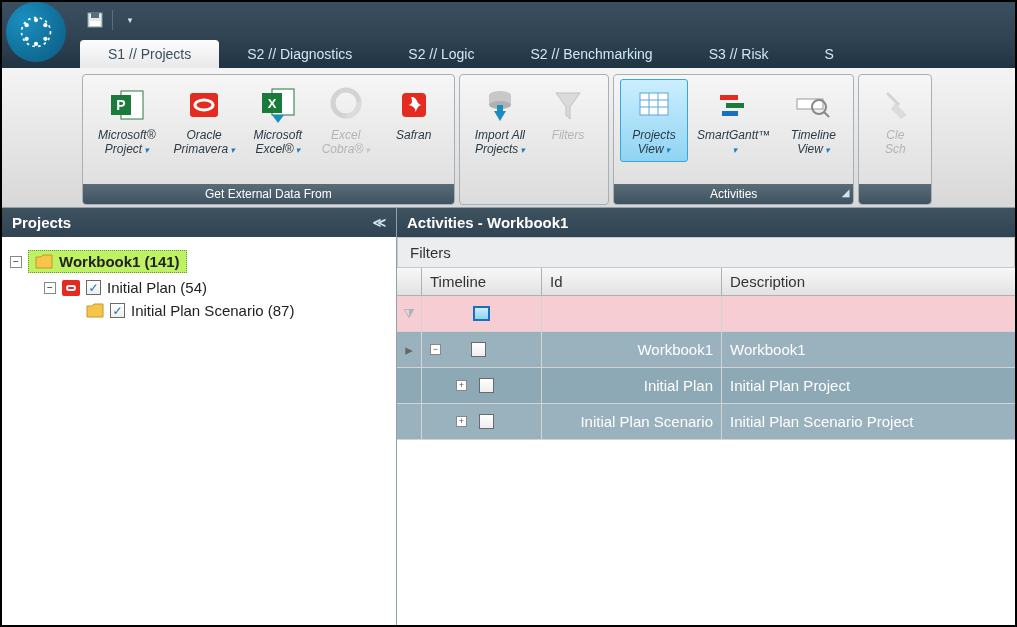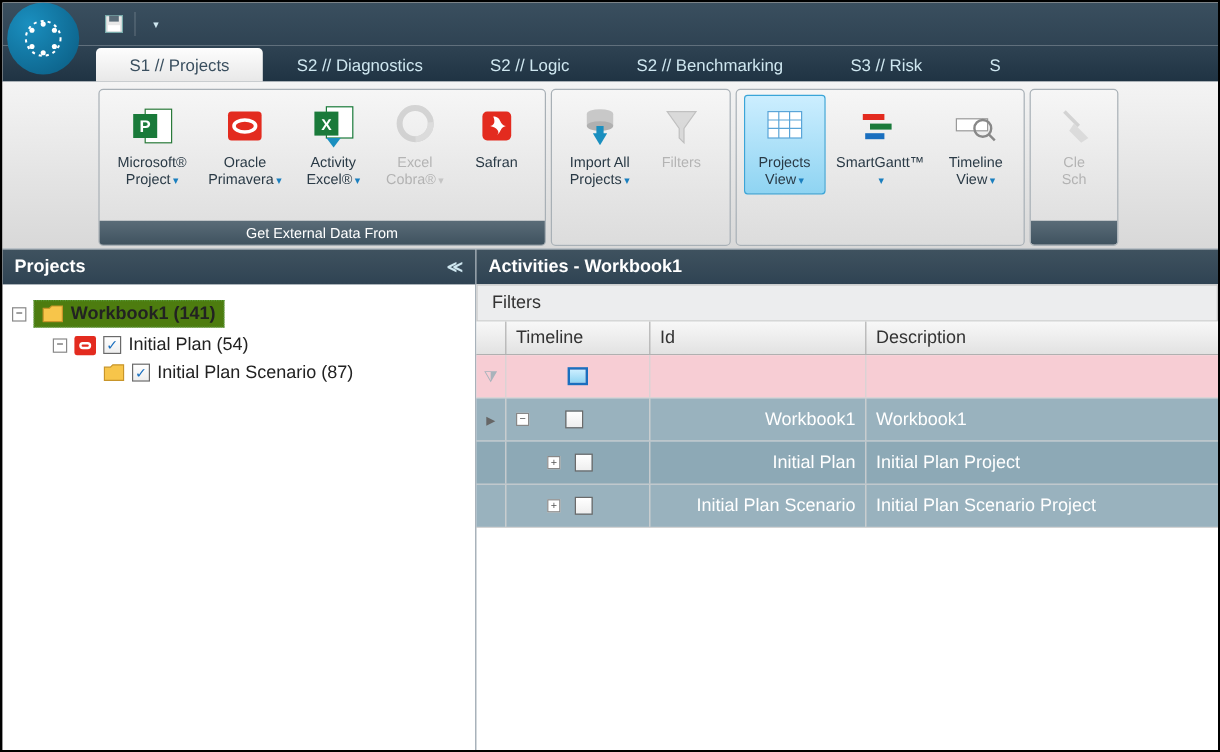--- a/index.html
+++ b/index.html
@@ -21,21 +21,21 @@
 
 .ribbon { height: 140px; background: linear-gradient(to bottom, #f4f4f4, #d8d8d8); display: flex; border-bottom: 1px solid #93a0aa; padding: 4px 0 0 78px; }
 .ribbon-group { border: 1px solid #a8b0b6; border-radius: 4px; margin: 2px; display: flex; flex-direction: column; background: linear-gradient(to bottom, #f6f6f6, #dcdcdc); }
 .ribbon-group-items { flex: 1; display: flex; align-items: flex-start; padding: 4px 6px; }
 .ribbon-group-label { background: linear-gradient(to bottom, #5a6c78, #3f525f); color: #fff; font-size: 12px; text-align: center; padding: 3px 0; border-radius: 0 0 3px 3px; position: relative; }
 .ribbon-group-launcher { position: absolute; right: 4px; top: 3px; font-size: 10px; color: #cfe7f0; }
 .ribbon-btn { display: flex; flex-direction: column; align-items: center; justify-content: flex-start; padding: 4px 8px; min-width: 68px; cursor: pointer; border-radius: 3px; border: 1px solid transparent; }
 .ribbon-btn.active { background: linear-gradient(to bottom, #cceeff, #8fd4f2); border: 1px solid #3aa5d8; }
 .ribbon-btn.disabled { opacity: 0.55; }
 .ribbon-btn-icon { width: 42px; height: 42px; display: flex; align-items: center; justify-content: center; }
-.ribbon-btn-label { font-size: 12px; color: #2a3a46; text-align: center; line-height: 1.2; margin-top: 2px; }
+.ribbon-btn-label { font-size: 12px; color: #2a3a46; text-align: center; line-height: 1.2; margin-top: 2px; font-style: italic; }
 .ribbon-btn.disabled .ribbon-btn-label { color: #888; }
 .drop-arrow { font-size: 9px; color: #1a7fbf; margin-left: 2px; }
 
 
 .body-split { display: flex; height: calc(627px - 36px - 30px - 140px - 4px); }
 .panel-left { width: 395px; border-right: 1px solid #93a0aa; display: flex; flex-direction: column; }
 .panel-right { flex: 1; display: flex; flex-direction: column; }
 
 .panel-header { background: linear-gradient(to bottom, #3f525f, #2f4353); color: #fff; font-size: 15px; font-weight: bold; padding: 6px 10px; display: flex; align-items: center; justify-content: space-between; }
 .collapse-icon { font-size: 13px; color: #cfe7f0; cursor: pointer; }
@@ -140,21 +140,21 @@
       </div>
       <div class="ribbon-btn">
         <div class="ribbon-btn-icon">
           <svg width="40" height="40" viewBox="0 0 40 40">
               <rect x="14" y="4" width="22" height="26" fill="#fff" stroke="#1a7a3a"></rect>
               <rect x="4" y="8" width="20" height="20" fill="#1a7a3a"></rect>
               <text x="14" y="23" font-size="13" fill="#fff" text-anchor="middle" font-weight="bold">X</text>
               <path d="M14 30 L20 38 L26 30 Z" fill="#1a8fbf"></path>
             </svg>
         </div>
-        <div class="ribbon-btn-label"><span>Activity</span><br><span>Excel®</span><span class="drop-arrow">▾</span></div>
+        <div class="ribbon-btn-label"><span>Microsoft</span><br><span>Excel®</span><span class="drop-arrow">▾</span></div>
       </div>
       <div class="ribbon-btn disabled">
         <div class="ribbon-btn-icon">
           <svg width="40" height="40" viewBox="0 0 40 40">
               <circle cx="20" cy="18" r="13" fill="none" stroke="#bbb" stroke-width="5"></circle>
               <circle cx="20" cy="18" r="13" fill="none" stroke="#ccc" stroke-width="5" stroke-dasharray="20 60"></circle>
             </svg>
         </div>
         <div class="ribbon-btn-label"><span>Excel</span><br><span>Cobra®</span><span class="drop-arrow" style="color:#aaa">▾</span></div>
       </div>
@@ -224,20 +224,21 @@
         <div class="ribbon-btn-icon">
           <svg width="40" height="40" viewBox="0 0 40 40">
               <rect x="4" y="14" width="26" height="10" fill="#fff" stroke="#999"></rect>
               <circle cx="26" cy="22" r="7" fill="none" stroke="#888" stroke-width="2"></circle>
               <line x1="31" y1="27" x2="36" y2="32" stroke="#888" stroke-width="2"></line>
             </svg>
         </div>
         <div class="ribbon-btn-label"><span>Timeline</span><br><span>View</span><span class="drop-arrow">▾</span></div>
       </div>
     </div>
+    <div class="ribbon-group-label"><span>Activities</span><span class="ribbon-group-launcher">◢</span></div>
   </div>
 
   <div class="ribbon-group" style="min-width:40px;overflow:hidden">
     <div class="ribbon-group-items">
       <div class="ribbon-btn disabled" style="min-width:40px">
         <div class="ribbon-btn-icon">
           <svg width="40" height="40" viewBox="0 0 40 40">
               <line x1="12" y1="8" x2="24" y2="20" stroke="#bbb" stroke-width="3"></line>
               <path d="M20 18 L32 30 L26 34 L16 24 Z" fill="#ccc"></path>
             </svg>
@@ -252,21 +253,21 @@
 <div class="body-split">
 
   <div class="panel-left">
     <div class="panel-header">
       <span>Projects</span>
       <span class="collapse-icon">≪</span>
     </div>
     <div class="tree">
       <div class="tree-row">
         <span class="tree-toggle">−</span>
-        <span class="tree-row selected" style="border:1px dotted #5a9a3a;background:#4d7c0f;padding:2px 6px;">
+        <span class="tree-row selected" style="border:1px dotted #5a9a3a;background:#bef264;padding:2px 6px;">
           <svg class="folder-icon" viewBox="0 0 18 15">
               <path d="M1 3 L6 3 L8 1 L17 1 L17 14 L1 14 Z" fill="#f7c54a" stroke="#c8952a"></path>
             </svg>
           <span class="tree-label">Workbook1 (141)</span>
         </span>
       </div>
       <div class="tree-row">
         <span class="tree-indent" style="width:28px"></span>
         <span class="tree-toggle">−</span>
         <span class="oracle-badge">

